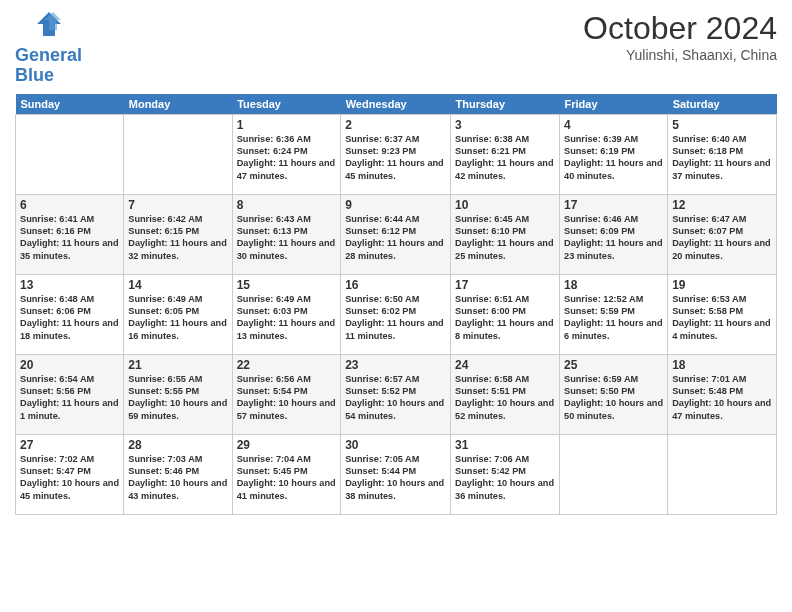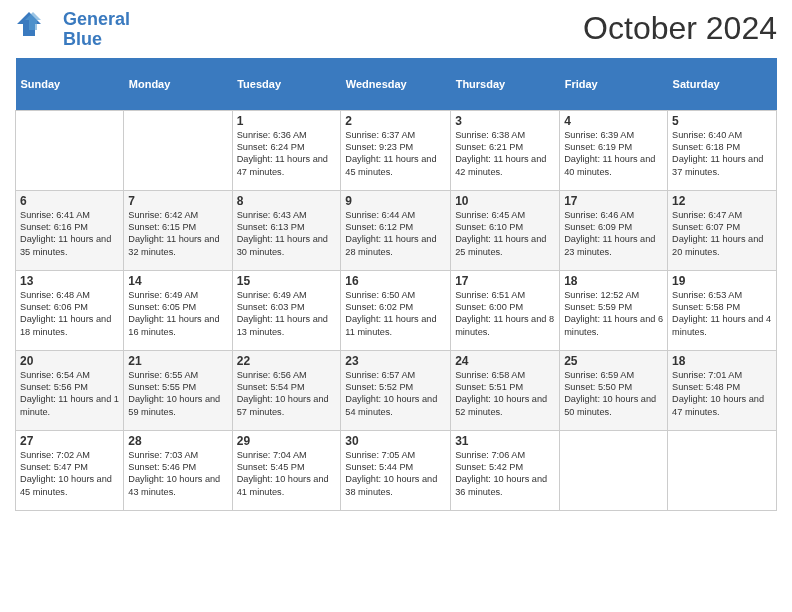--- a/index.html
+++ b/index.html
@@ -16,21 +16,23 @@
       padding: 10px 15px;
     }
     .header {
       display: flex;
       align-items: flex-start;
       justify-content: space-between;
       margin-bottom: 8px;
     }
     .logo {
       display: flex;
-      gap: 20px;
+      align-items: center;
+      gap: 8px;
+      flex-direction: column;
     }
     .logo-text {
       font-size: 18px;
       font-weight: bold;
       color: #1a1a2e;
       line-height: 1.1;
     }
     .logo-text span {
       color: #3a7abf;
     }
@@ -52,21 +54,21 @@
     }
     table {
       width: 100%;
       border-collapse: collapse;
       font-size: 10px;
     }
     thead tr th {
       background-color: #3a7abf;
       color: #fff;
       text-align: left;
-      padding: 20px 5px;
+      padding: 4px 5px;
       font-size: 11px;
       font-weight: bold;
     }
     tbody tr td {
       border: 1px solid #ccc;
       vertical-align: top;
       padding: 3px 4px;
       color: #333;
       width: 113px;
       height: 80px;
@@ -74,20 +76,21 @@
     .day-num {
       font-size: 12px;
       font-weight: bold;
       display: block;
       margin-bottom: 1px;
     }
     .day-info {
       font-size: 9.2px;
       line-height: 1.35;
       color: #333;
+      font-weight: bold;
     }
     tbody tr:nth-child(odd) td {
       background: #fff;
     }
     tbody tr:nth-child(even) td {
       background: #f5f5f5;
     }
     td.empty {
       background: #fff !important;
     }
@@ -102,20 +105,21 @@
         <polygon points="14,2 26,14 20,14 20,26 8,26 8,14 2,14" fill="#3a7abf"></polygon>
         <polygon points="18,2 26,10 22,10 22,20 14,20 14,10 10,10" fill="#5a9fd4" opacity="0.6"></polygon>
       </svg>
       <div class="logo-text">
         <div><span>General</span></div>
         <div><span>Blue</span></div>
       </div>
     </div>
     <div class="title-block">
       <div class="main-title">October 2024</div>
+      <div class="subtitle">Yulinshi, Shaanxi, China</div>
     </div>
   </div>
 
   <table>
     <thead>
       <tr>
         <th>Sunday</th>
         <th>Monday</th>
         <th>Tuesday</th>
         <th>Wednesday</th>

